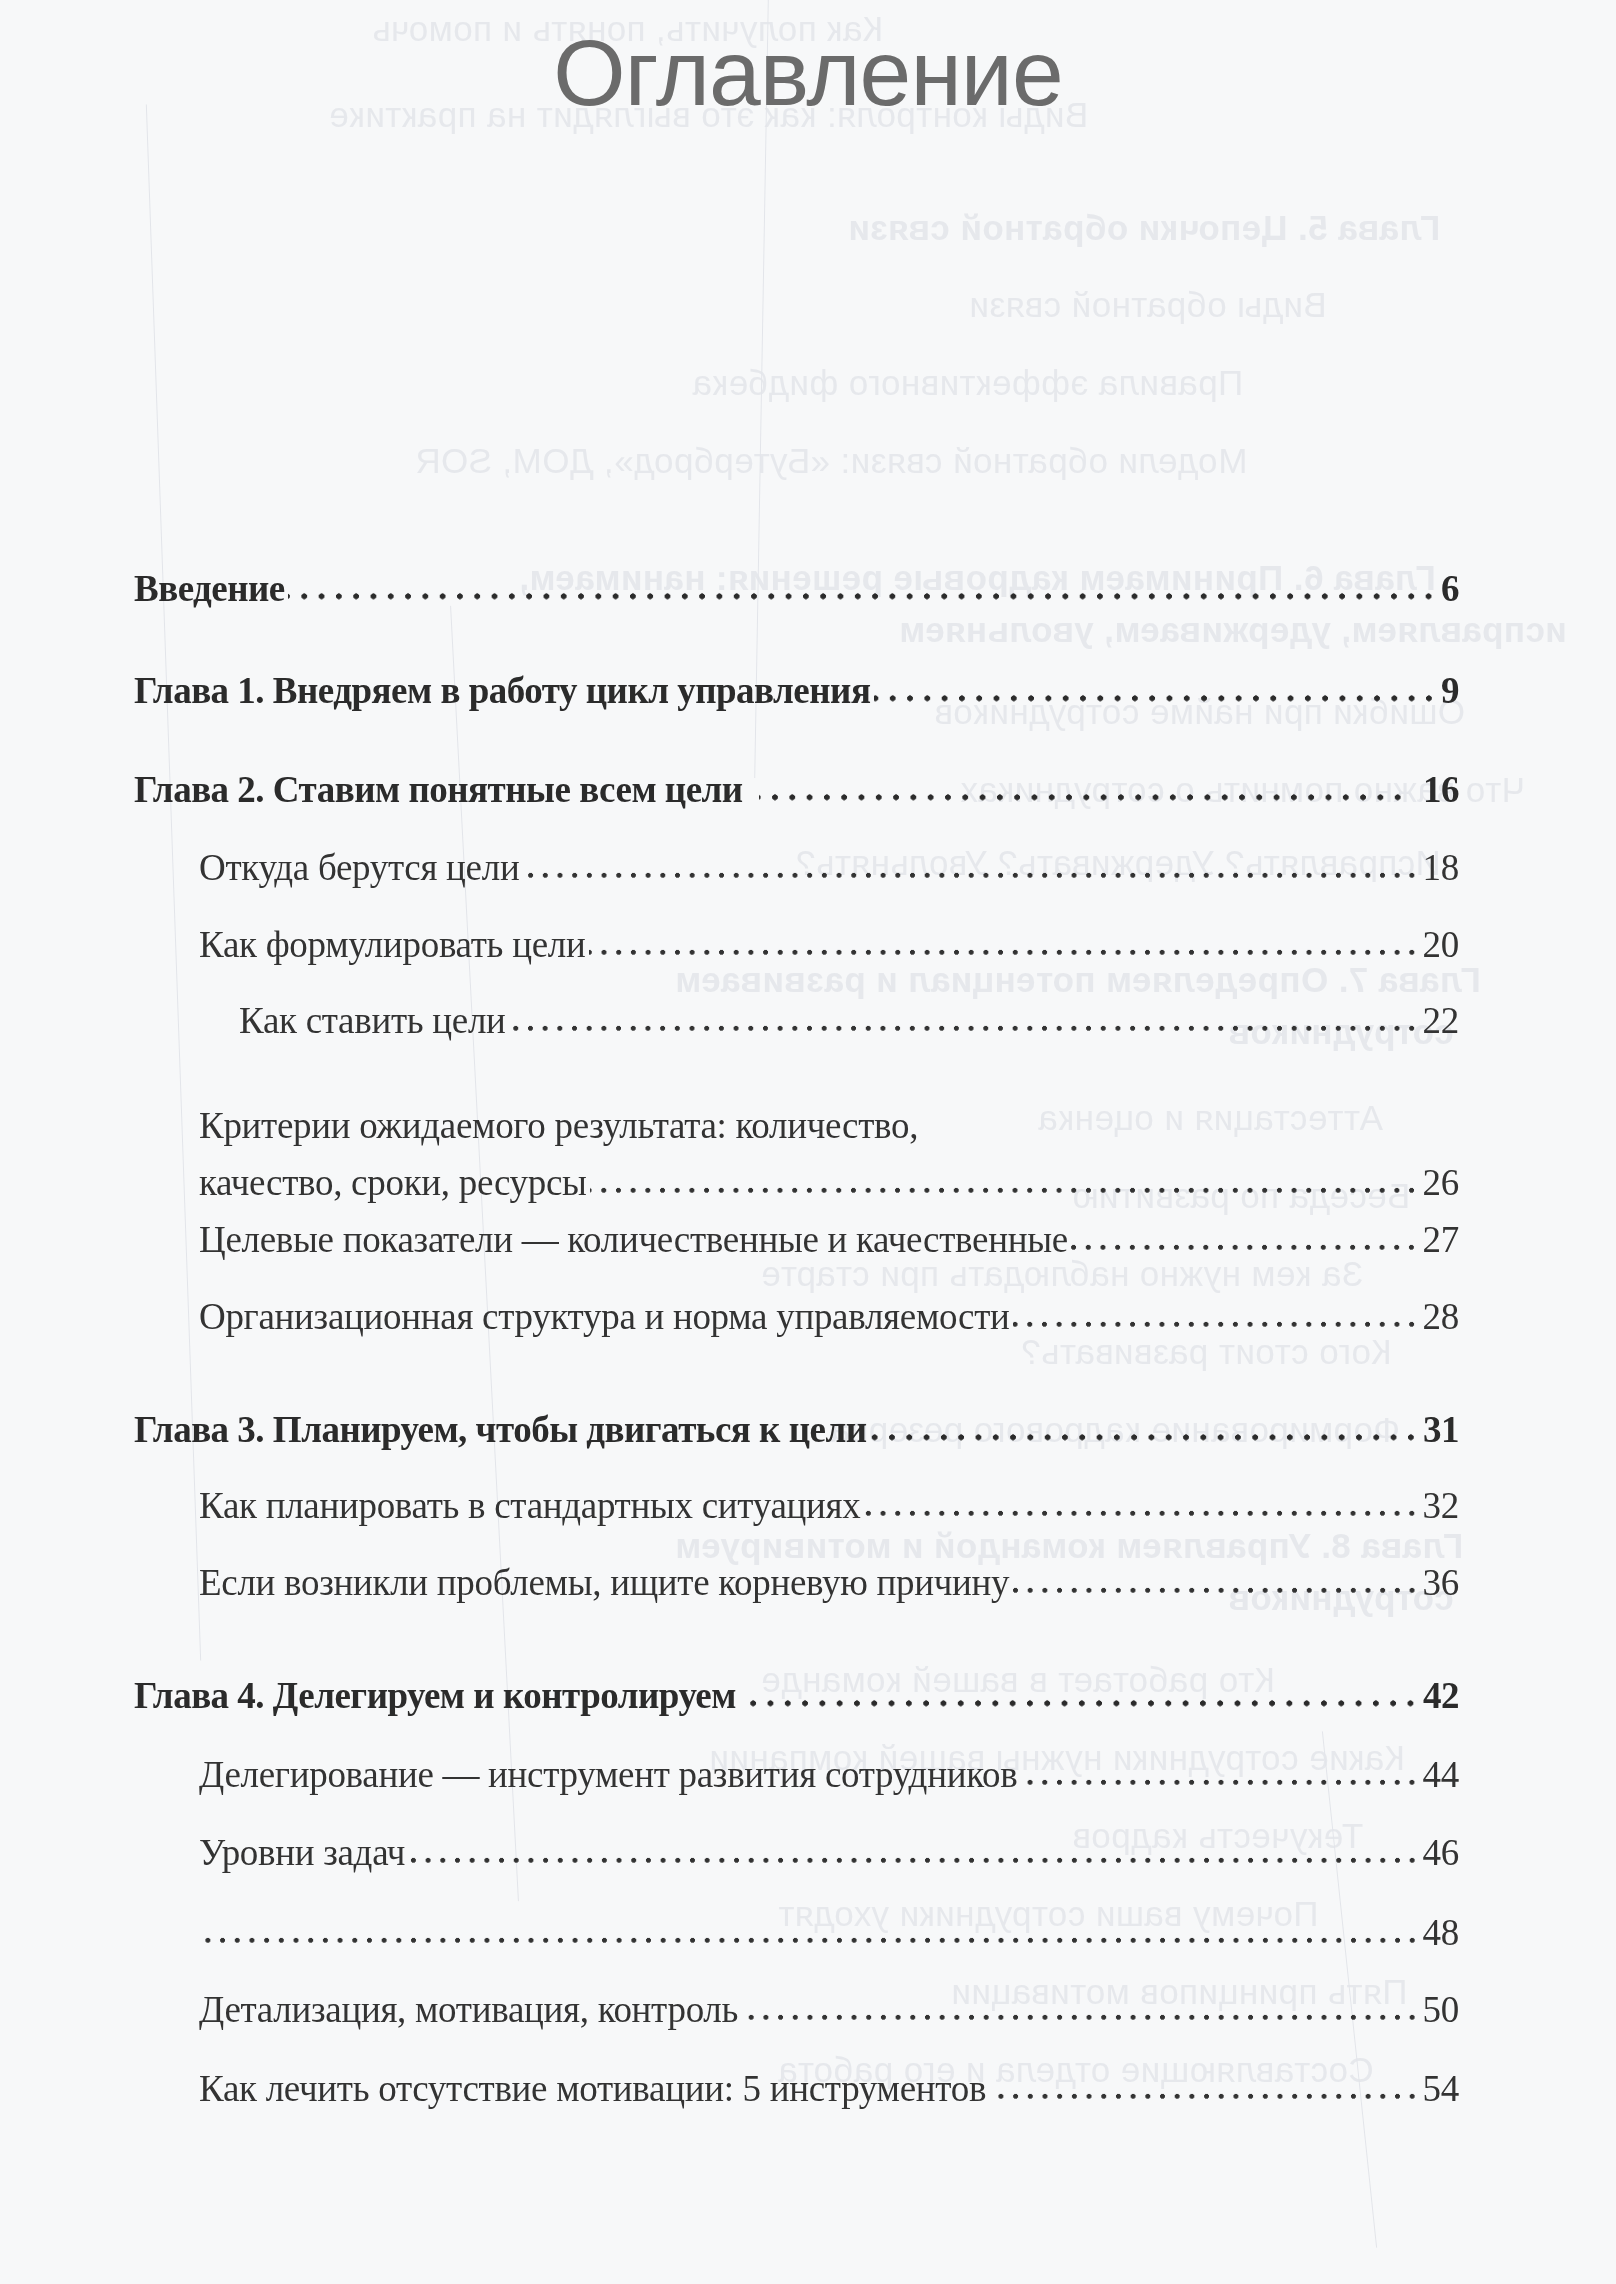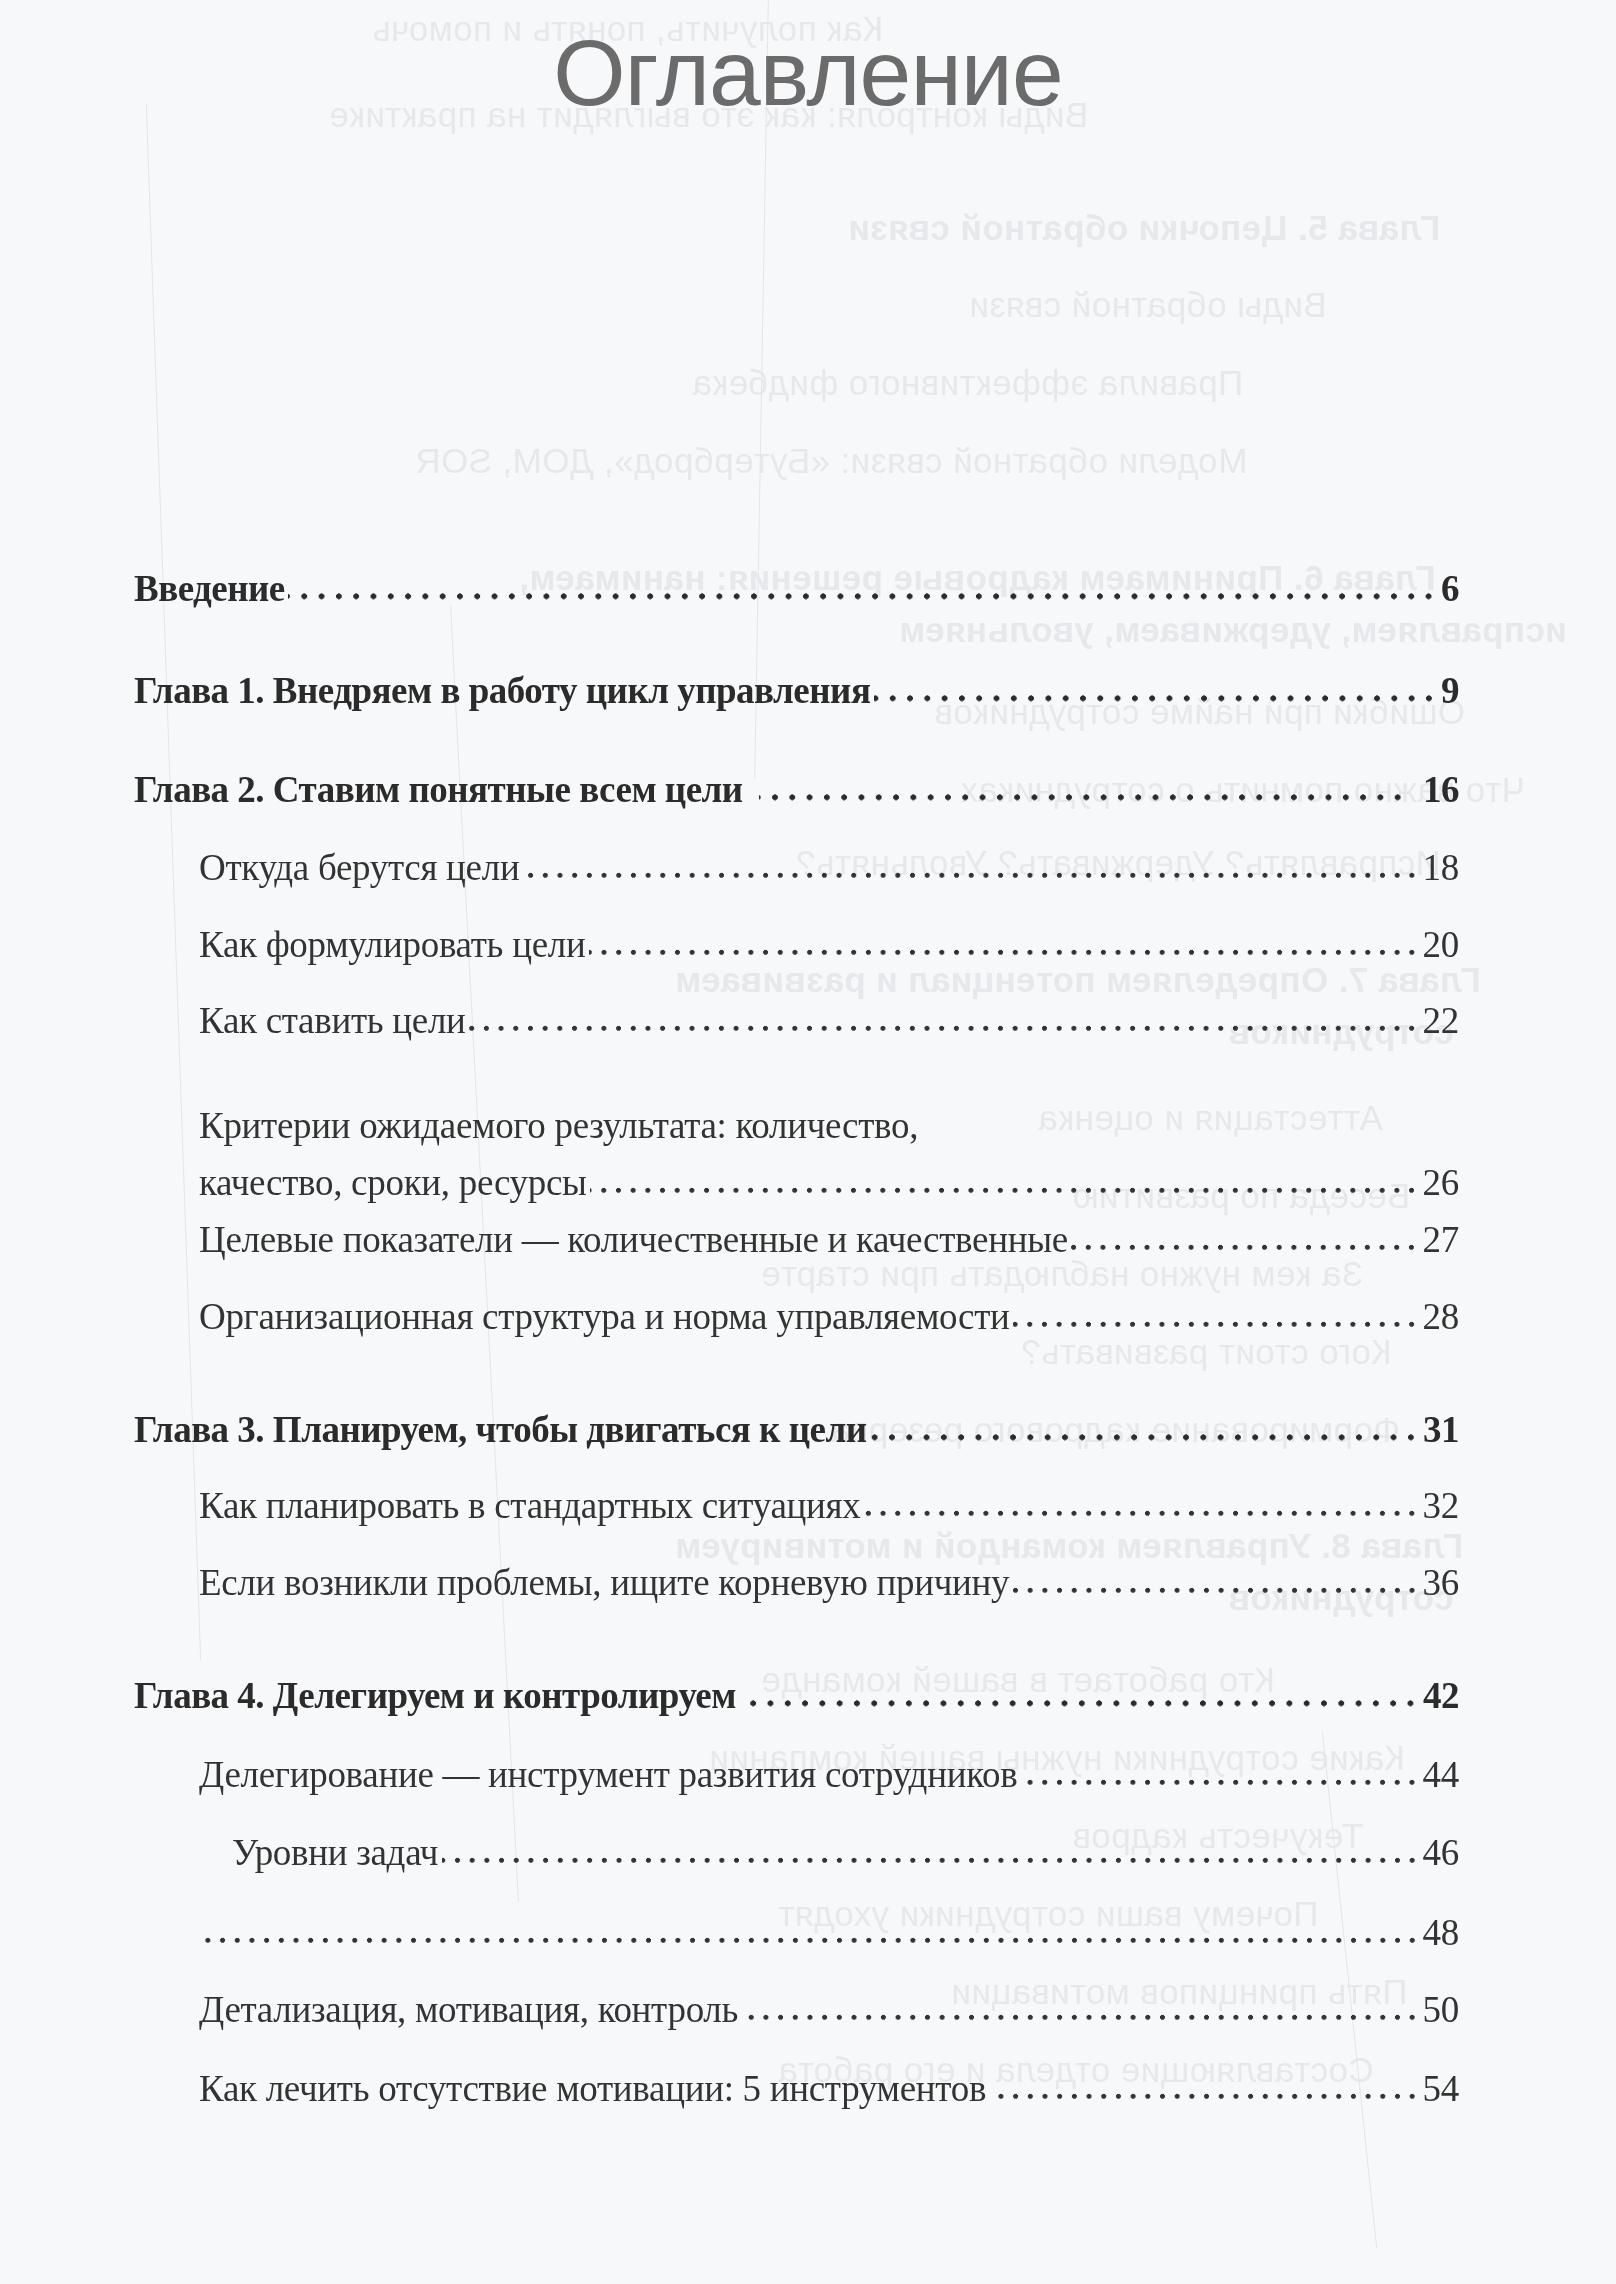--- a/index.html
+++ b/index.html
@@ -191,21 +191,21 @@
       <span class="leader"></span>
       <span class="page-num">18</span>
     </li>
 
     <li class="entry section" style="top:922px;">
       <span class="label">Как формулировать цели</span>
       <span class="leader"></span>
       <span class="page-num">20</span>
     </li>
 
-    <li class="entry section" style="top:998px;">
+    <li class="entry section" style="top:998px;margin-left:40px;">
       <span class="label">Как ставить цели</span>
       <span class="leader"></span>
       <span class="page-num">22</span>
     </li>
 
     <li class="entry section multiline" style="top:1079px;">
       <span class="first-line">Критерии ожидаемого результата: количество,</span>
       <span class="second-line">
         <span class="label">качество, сроки, ресурсы</span>
         <span class="leader"></span>
@@ -248,21 +248,21 @@
       <span class="leader"></span>
       <span class="page-num">42</span>
     </li>
 
     <li class="entry section" style="top:1752px;">
       <span class="label">Делегирование — инструмент развития сотрудников</span>
       <span class="leader"></span>
       <span class="page-num">44</span>
     </li>
 
-    <li class="entry section" style="top:1830px;margin-left:33px;">
+    <li class="entry section" style="top:1830px;">
       <span class="label">Уровни задач</span>
       <span class="leader"></span>
       <span class="page-num">46</span>
     </li>
 
     <li class="entry section" style="top:1910px;">
       <span class="leader"></span>
       <span class="page-num">48</span>
     </li>
 

